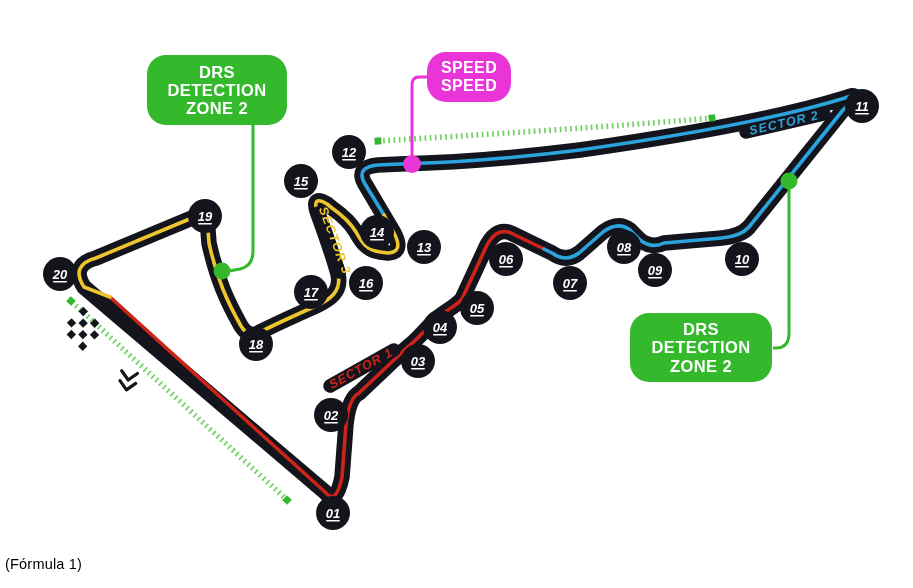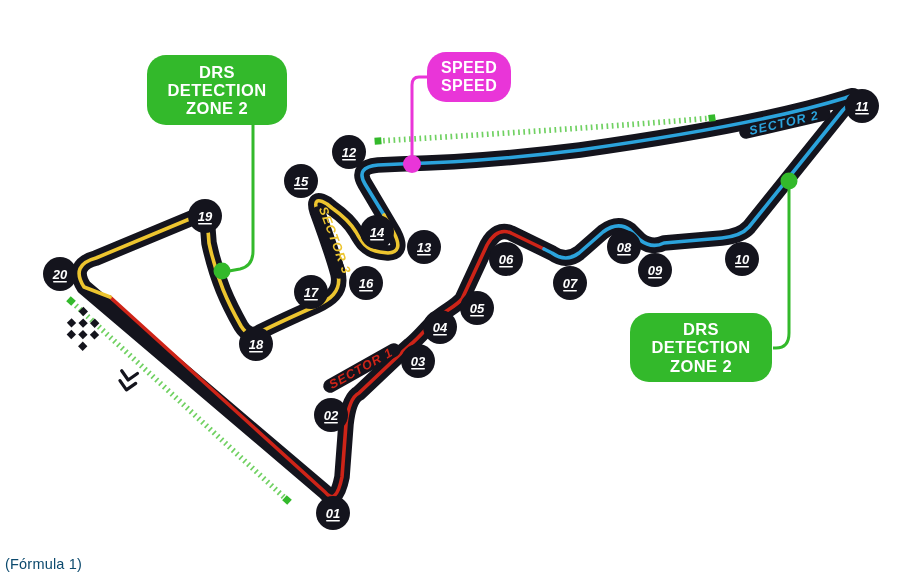--- a/index.html
+++ b/index.html
@@ -25,21 +25,21 @@
             font-size:13px;fill:#ffffff;text-anchor:middle;}
   .turn-underline{fill:#ffffff;}
   .flag-sq{fill:#14141D;}
   .chevron{stroke:#14141D;stroke-width:3.2;fill:none;stroke-linecap:round;stroke-linejoin:round;}
 
   .callout{position:absolute;border-radius:19px;color:#ffffff;font-weight:bold;
            display:flex;flex-direction:column;align-items:center;justify-content:center;
            text-align:center;line-height:1.1;letter-spacing:.4px;font-size:16.5px;z-index:3;}
   .callout.green{background:#33B92B;}
   .callout.magenta{background:#E935D8;font-size:16px;}
-  .caption{position:absolute;left:5px;top:556px;font-size:14.5px;color:#0c4a6e;
+  .caption{position:absolute;left:5px;top:556px;font-size:14.5px;color:#000000;
            letter-spacing:.2px;z-index:3;}
 </style>
 </head>
 <body>
 
 <div class="stage">
 
   <svg width="913" height="588" viewBox="0 0 913 588">
 
     <path class="track-base" d="

